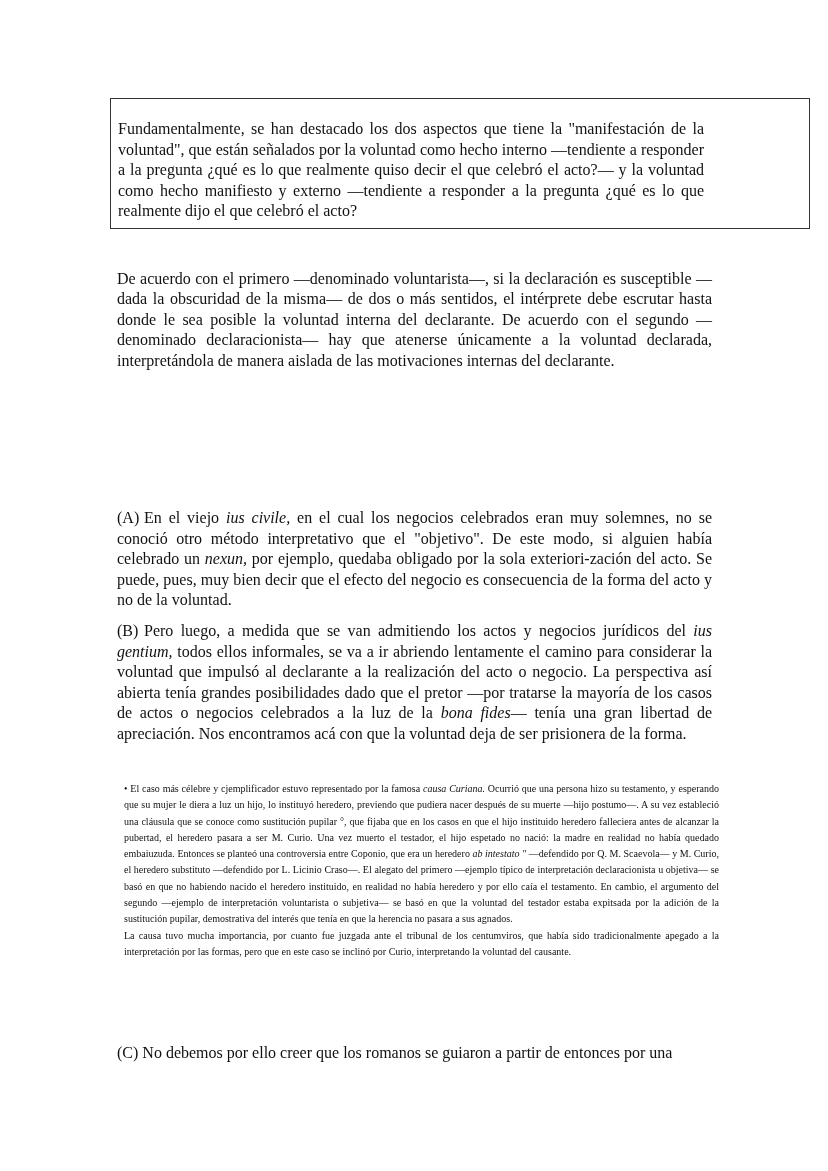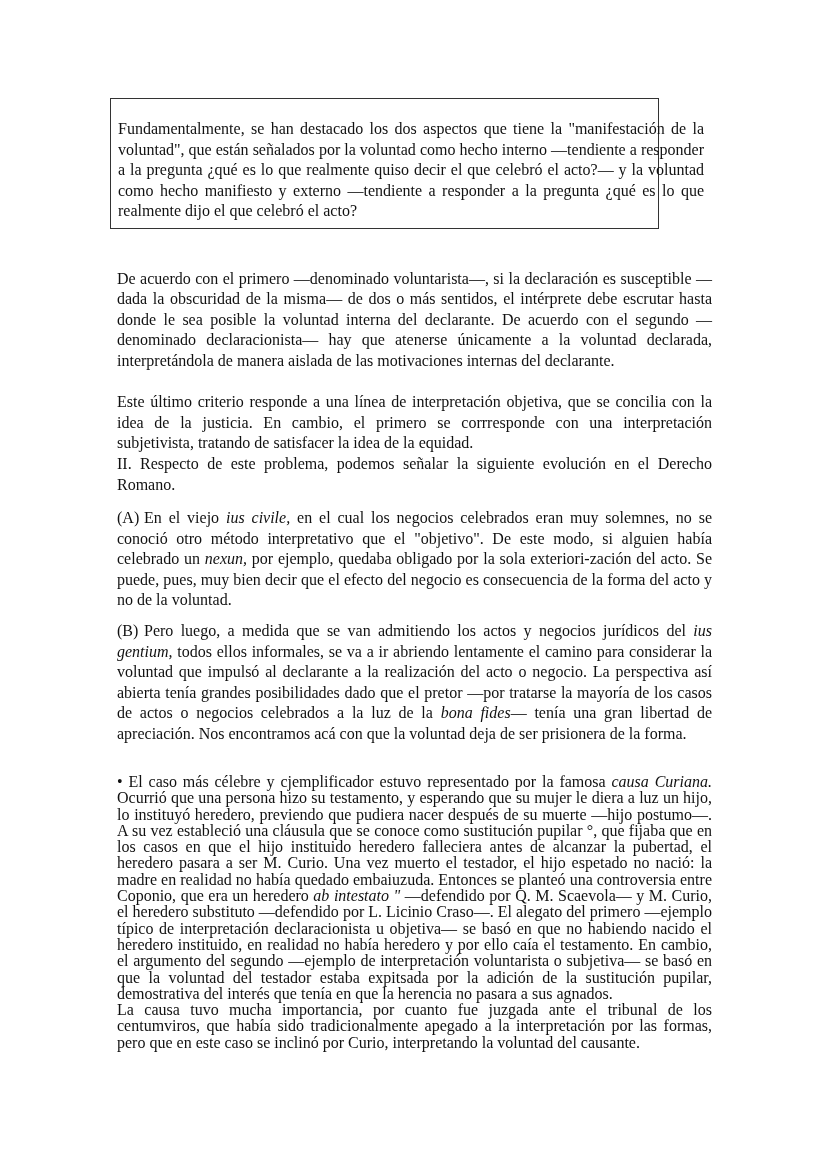--- a/index.html
+++ b/index.html
@@ -1,43 +1,42 @@
 <!DOCTYPE html>
 <html><head>
 <meta charset="utf-8">
 <style>
   html, body { margin: 0; padding: 0; background: #ffffff; }
   body { width: 828px; height: 1171px; position: relative; overflow: hidden; color: #111; font-family: "Liberation Serif", serif; }
   .page { position: absolute; left: 0; top: 0; width: 828px; height: 1171px; background: #fff; }
-  .box { position: absolute; left: 110px; top: 98px; width: 549px; height: 131px; border: 1.5px solid #333; box-sizing: border-box; }
+  .box { position: absolute; left: 110px; top: 98px; width: 700px; height: 131px; border: 1.5px solid #333; box-sizing: border-box; }
   .box p { position: absolute; left: 7px; top: 20px; width: 586px; margin: 0; font-size: 16px; line-height: 20.6px; text-align: justify; }
   .para { position: absolute; left: 117px; width: 595px; margin: 0; font-size: 16px; line-height: 20.6px; text-align: justify; }
-  .fn { position: absolute; left: 117px; width: 595px; margin: 0; font-size: 16px; line-height: 16.3px; text-align: justify; }
+  .fn { position: absolute; left: 117px; width: 595px; margin: 7px; font-size: 10px; line-height: 16.3px; text-align: justify; }
   .label { display: inline-block; width: 27px; }
   i { }
 </style>
 </head>
 <body>
 
 <div class="page">
 
   <div class="box">
     <p>Fundamentalmente, se han destacado los dos aspectos que tiene la "manifestación de la voluntad", que están señalados por la voluntad como hecho interno —tendiente a responder a la pregunta ¿qué es lo que realmente quiso decir el que celebró el acto?— y la voluntad como hecho manifiesto y externo —tendiente a responder a la pregunta ¿qué es lo que realmente dijo el que celebró el acto?</p>
   </div>
 
 
   <p class="para" style="top:268.6px;">De acuerdo con el primero —denominado voluntarista—, si la declaración es susceptible —dada la obscuridad de la misma— de dos o más sentidos, el intérprete debe escrutar hasta donde le sea posible la voluntad interna del declarante. De acuerdo con el segundo —denominado declaracionista— hay que atenerse únicamente a la voluntad declarada, interpretándola de manera aislada de las motivaciones internas del declarante.</p>
 
-  <p class="para" style="top:392px;">Este último criterio responde a una línea de interpretación objetiva, que se concilia con la idea de la justicia. En cambio, el primero se corrresponde con una interpretación subjetivista, tratando de satisfacer la idea de la equidad.</p>
 
-  <p class="para" style="top:454px;">II. Respecto de este problema, podemos señalar la siguiente evolución en el Derecho Romano.</p>
 
   <p class="para" style="top:508px;"><span class="label">(A)</span><span>En el viejo </span><i>ius civile,</i><span> en el cual los negocios celebrados eran muy solemnes, no se conoció otro método interpretativo que el "objetivo". De este modo, si alguien había celebrado un </span><i>nexun,</i><span> por ejemplo, quedaba obligado por la sola exteriori-zación del acto. Se puede, pues, muy bien decir que el efecto del negocio es consecuencia de la forma del acto y no de la voluntad.</span></p>
 
   <p class="para" style="top:621px;"><span class="label">(B)</span><span>Pero luego, a medida que se van admitiendo los actos y negocios jurídicos del </span><i>ius gentium,</i><span> todos ellos informales, se va a ir abriendo lentamente el camino para considerar la voluntad que impulsó al declarante a la realización del acto o negocio. La perspectiva así abierta tenía grandes posibilidades dado que el pretor —por tratarse la mayoría de los casos de actos o negocios celebrados a la luz de la </span><i>bona fides</i><span>— tenía una gran libertad de apreciación. Nos encontramos acá con que la voluntad deja de ser prisionera de la forma.</span></p>
 
   <div class="fn" style="top:774px;">
     <div><span>•</span><span> El caso más célebre y cjemplificador estuvo representado por la famosa </span><i>causa Curiana.</i><span> Ocurrió que una persona hizo su testamento, y esperando que su mujer le diera a luz un hijo, lo instituyó heredero, previendo que pudiera nacer después de su muerte —hijo postumo—. A su vez estableció una cláusula que se conoce como sustitución pupilar °, que fijaba que en los casos en que el hijo instituido heredero falleciera antes de alcanzar la pubertad, el heredero pasara a ser M. Curio. Una vez muerto el testador, el hijo espetado no nació: la madre en realidad no había quedado embaiuzuda. Entonces se planteó una controversia entre Coponio, que era un heredero </span><i>ab intestato "</i><span> —defendido por Q. M. Scaevola— y M. Curio, el heredero substituto —defendido por L. Licinio Craso—. El alegato del primero —ejemplo típico de interpretación declaracionista u objetiva— se basó en que no habiendo nacido el heredero instituido, en realidad no había heredero y por ello caía el testamento. En cambio, el argumento del segundo —ejemplo de interpretación voluntarista o subjetiva— se basó en que la voluntad del testador estaba expitsada por la adición de la sustitución pupilar, demostrativa del interés que tenía en que la herencia no pasara a sus agnados.</span></div>
     <div>La causa tuvo mucha importancia, por cuanto fue juzgada ante el tribunal de los centumviros, que había sido tradicionalmente apegado a la interpretación por las formas, pero que en este caso se inclinó por Curio, interpretando la voluntad del causante.</div>
   </div>
 
+  <p class="para" style="top:1043px;">(C) No debemos por ello creer que los romanos se guiaron a partir de entonces por una</p>
 
 </div>
 
 </body></html>

